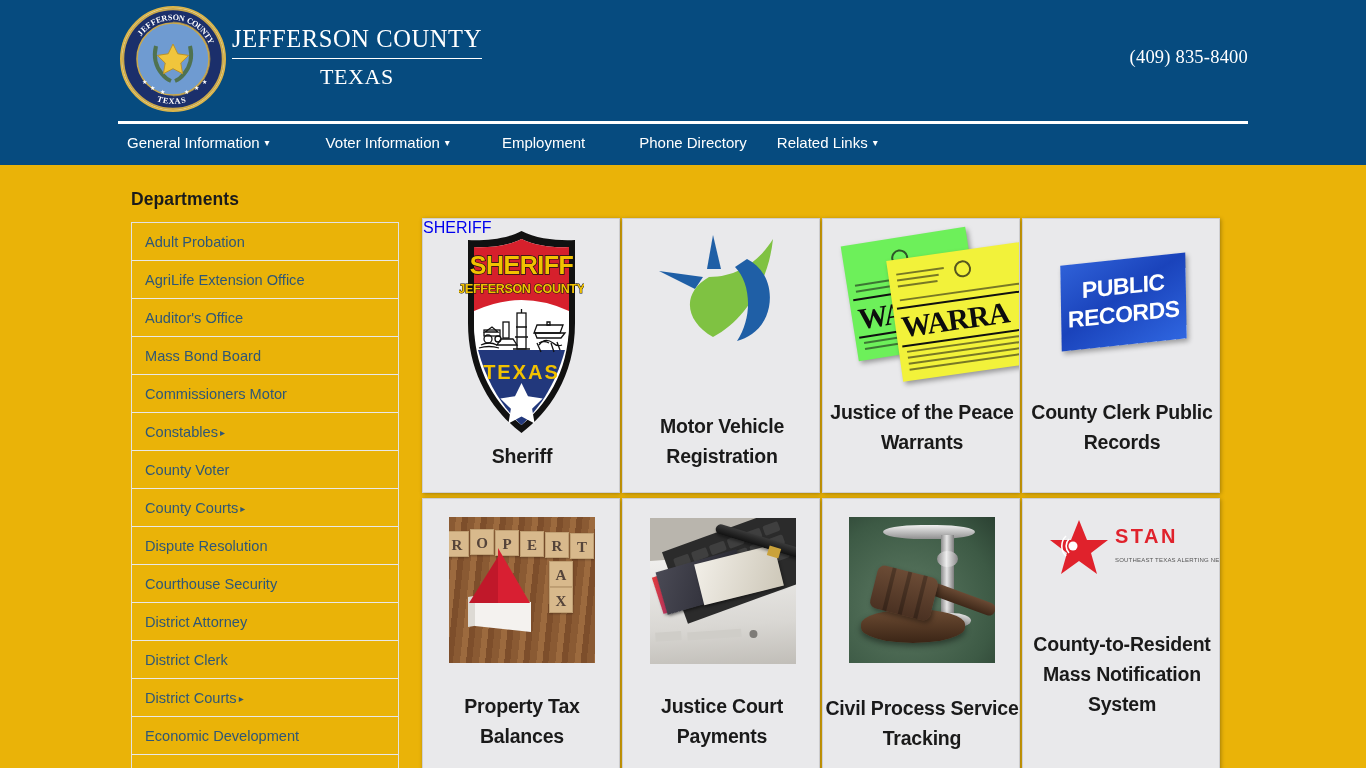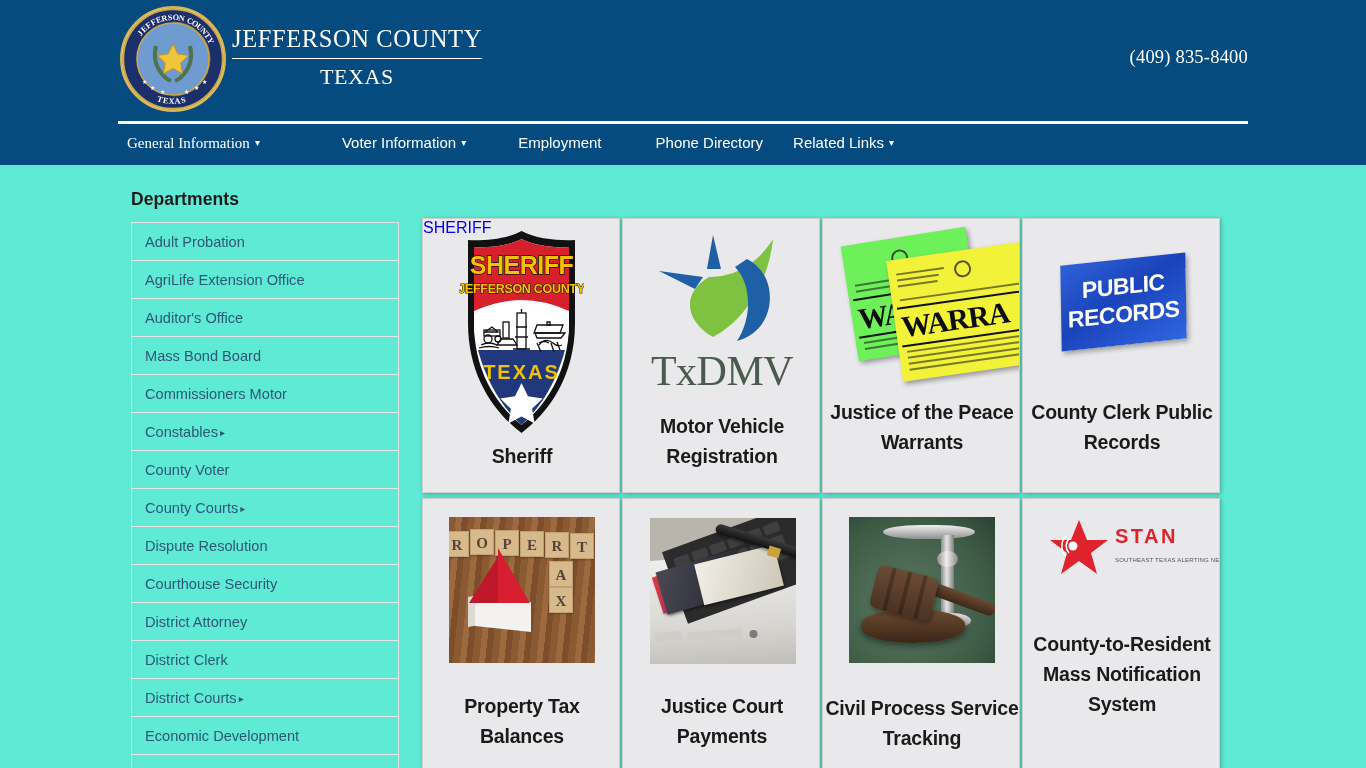--- a/index.html
+++ b/index.html
@@ -107,21 +107,21 @@
     margin-left: 5px;
     font-size: 10px;
     vertical-align: 2px;
   }
 
   
   #page-body {
     position: relative;
     width: 1366px;
     height: 603px;
-    background: #5eead4;
+    background: #eab308;
   }
 
   
   #sidebar {
     position: absolute;
     left: 131px; top: 0;
     width: 268px;
   }
   #departments-heading {
     margin: 0;
@@ -514,21 +514,21 @@
       <span id="brand-line1">JEFFERSON COUNTY</span>
       <span id="brand-line2">TEXAS</span>
     </div>
 
     <div id="header-phone">(409) 835-8400</div>
     <div id="nav-divider"></div>
   </div>
 
   <nav id="main-nav">
     <ul id="nav-list">
-      <li style="margin-right:82px;font-family:Liberation Serif, serif;">
+      <li style="margin-right:56px;">
         <a href="#"><span>General Information</span><span class="nav-caret">▾</span></a>
       </li>
       <li style="margin-right:52px;">
         <a href="#"><span>Voter Information</span><span class="nav-caret">▾</span></a>
       </li>
       <li style="margin-right:54px;">
         <a href="#"><span>Employment</span></a>
       </li>
       <li style="margin-right:30px;">
         <a href="#"><span>Phone Directory</span></a>
@@ -633,21 +633,20 @@
       </a>
 
       <a class="tile" href="#">
         <div class="tile-media">
           <svg id="txdmv-art" width="142" height="115" viewBox="0 0 142 115">
             <path d="M62 2 L70 36 L56 36 Z" fill="#1f5fa6"></path>
             <path d="M8 38 L52 44 L44 56 Z" fill="#1f5fa6"></path>
             <path d="M58 44 C92 44 112 22 122 6 C118 46 96 86 62 104 C34 88 30 60 58 44 Z" fill="#7fc242"></path>
             <path d="M96 26 C112 34 122 52 118 74 C114 94 100 104 86 108 C102 84 100 50 84 34 Z" fill="#1f5fa6"></path>
           </svg>
-          <div id="txdmv-word">TxDMV</div>
         </div>
         <div class="tile-caption">Motor Vehicle Registration</div>
       </a>
 
       <a class="tile" href="#">
         <div class="tile-media">
           <div id="warrant-art" style="position:absolute;width:200px;height:170px;">
             <div class="warr-card" id="warr-green">
               <div class="warr-seal" style="left:48px;top:12px;"></div>
               <div class="warr-line" style="left:8px;top:40px;width:90px;"></div>

